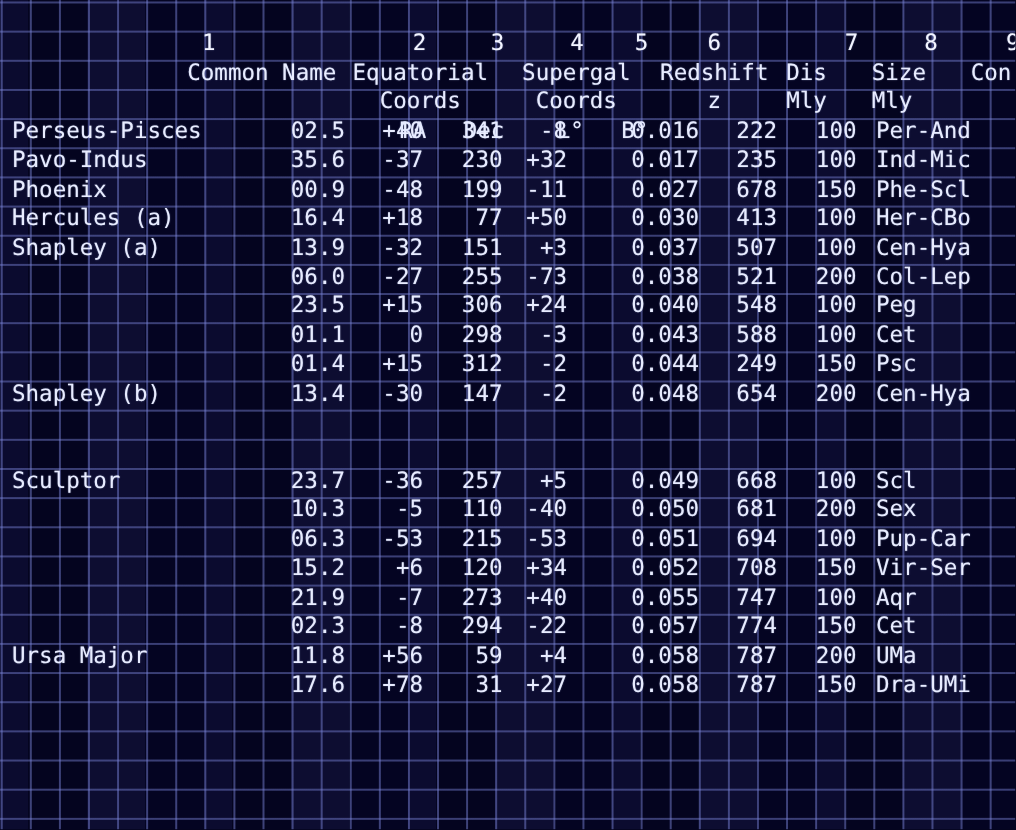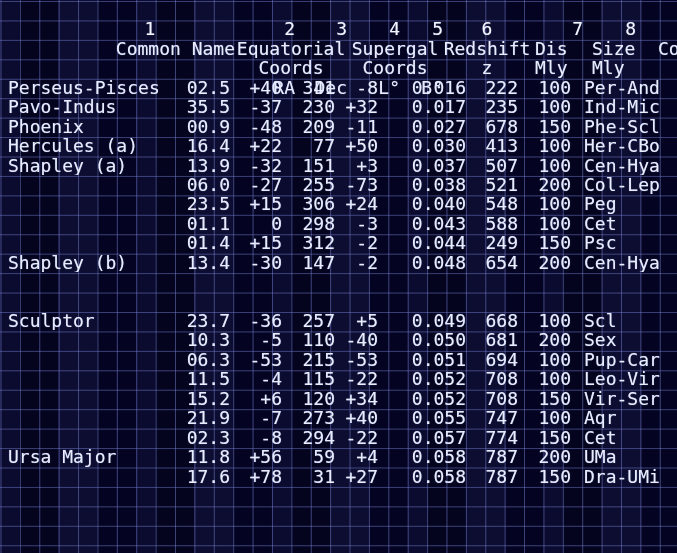--- a/index.html
+++ b/index.html
@@ -38,21 +38,21 @@
   }
   #sheet {
     position: relative;
     z-index: 2;
     padding: 0;
   }
   .row {
     height: 19.45px;
     line-height: 19.45px;
     white-space: pre;
-    font-size: 18px;
+    font-size: 15px;
     letter-spacing: 0px;
     color: #e8ecff;
     text-shadow: 0 0 1px rgba(200,215,255,0.55);
   }
   .row.headnum { color: #f2f4ff; }
   
   .cell {
     display: inline-block;
     white-space: pre;
     vertical-align: top;
@@ -90,35 +90,34 @@
     <div class="row hdr">
       <span class="cell c-name"></span><span class="cell c-ra" style="width:112px;text-align:center">Coords</span><span class="cell c-l" style="width:96px;text-align:center">Coords</span><span class="cell c-z" style="text-align:center">z</span><span class="cell c-dis" style="text-align:left;padding-left:4px">Mly</span><span class="cell c-size" style="text-align:left;padding-left:5px">Mly</span><span class="cell c-con"></span>
     </div>
 
     <div class="row hdr">
       <span class="cell c-name"></span><span class="cell c-ra">RA</span><span class="cell c-dec">Dec</span><span class="cell c-l">L°</span><span class="cell c-b">B°</span><span class="cell c-z"></span><span class="cell c-dis"></span><span class="cell c-size"></span><span class="cell c-con"></span>
     </div>
 
     <div id="rows-container">
         <div class="row"><span class="cell c-name">Perseus-Pisces</span><span class="cell c-ra">02.5</span><span class="cell c-dec">+40</span><span class="cell c-l">341</span><span class="cell c-b">-8</span><span class="cell c-z">0.016</span><span class="cell c-dis">222</span><span class="cell c-size">100</span><span class="cell c-con">Per-And</span></div>
-        <div class="row"><span class="cell c-name">Pavo-Indus</span><span class="cell c-ra">35.5</span><span class="cell c-dec">-37</span><span class="cell c-l">230</span><span class="cell c-b">+32</span><span class="cell c-z">0.017</span><span class="cell c-dis">235</span><span class="cell c-size">100</span><span class="cell c-con">Ind-Mic</span></div>
-        <div class="row"><span class="cell c-name">Phoenix</span><span class="cell c-ra">00.9</span><span class="cell c-dec">-48</span><span class="cell c-l">209</span><span class="cell c-b">-11</span><span class="cell c-z">0.027</span><span class="cell c-dis">678</span><span class="cell c-size">150</span><span class="cell c-con">Phe-Scl</span></div>
-        <div class="row"><span class="cell c-name">Hercules (a)</span><span class="cell c-ra">16.4</span><span class="cell c-dec">+22</span><span class="cell c-l">77</span><span class="cell c-b">+50</span><span class="cell c-z">0.030</span><span class="cell c-dis">413</span><span class="cell c-size">100</span><span class="cell c-con">Her-CBo</span></div>
+        <div class="row"><span class="cell c-name">Pavo-Indus</span><span class="cell c-ra">35.6</span><span class="cell c-dec">-37</span><span class="cell c-l">230</span><span class="cell c-b">+32</span><span class="cell c-z">0.017</span><span class="cell c-dis">235</span><span class="cell c-size">100</span><span class="cell c-con">Ind-Mic</span></div>
+        <div class="row"><span class="cell c-name">Phoenix</span><span class="cell c-ra">00.9</span><span class="cell c-dec">-48</span><span class="cell c-l">199</span><span class="cell c-b">-11</span><span class="cell c-z">0.027</span><span class="cell c-dis">678</span><span class="cell c-size">150</span><span class="cell c-con">Phe-Scl</span></div>
+        <div class="row"><span class="cell c-name">Hercules (a)</span><span class="cell c-ra">16.4</span><span class="cell c-dec">+18</span><span class="cell c-l">77</span><span class="cell c-b">+50</span><span class="cell c-z">0.030</span><span class="cell c-dis">413</span><span class="cell c-size">100</span><span class="cell c-con">Her-CBo</span></div>
         <div class="row"><span class="cell c-name">Shapley (a)</span><span class="cell c-ra">13.9</span><span class="cell c-dec">-32</span><span class="cell c-l">151</span><span class="cell c-b">+3</span><span class="cell c-z">0.037</span><span class="cell c-dis">507</span><span class="cell c-size">100</span><span class="cell c-con">Cen-Hya</span></div>
         <div class="row"><span class="cell c-name"></span><span class="cell c-ra">06.0</span><span class="cell c-dec">-27</span><span class="cell c-l">255</span><span class="cell c-b">-73</span><span class="cell c-z">0.038</span><span class="cell c-dis">521</span><span class="cell c-size">200</span><span class="cell c-con">Col-Lep</span></div>
         <div class="row"><span class="cell c-name"></span><span class="cell c-ra">23.5</span><span class="cell c-dec">+15</span><span class="cell c-l">306</span><span class="cell c-b">+24</span><span class="cell c-z">0.040</span><span class="cell c-dis">548</span><span class="cell c-size">100</span><span class="cell c-con">Peg</span></div>
         <div class="row"><span class="cell c-name"></span><span class="cell c-ra">01.1</span><span class="cell c-dec">0</span><span class="cell c-l">298</span><span class="cell c-b">-3</span><span class="cell c-z">0.043</span><span class="cell c-dis">588</span><span class="cell c-size">100</span><span class="cell c-con">Cet</span></div>
         <div class="row"><span class="cell c-name"></span><span class="cell c-ra">01.4</span><span class="cell c-dec">+15</span><span class="cell c-l">312</span><span class="cell c-b">-2</span><span class="cell c-z">0.044</span><span class="cell c-dis">249</span><span class="cell c-size">150</span><span class="cell c-con">Psc</span></div>
         <div class="row"><span class="cell c-name">Shapley (b)</span><span class="cell c-ra">13.4</span><span class="cell c-dec">-30</span><span class="cell c-l">147</span><span class="cell c-b">-2</span><span class="cell c-z">0.048</span><span class="cell c-dis">654</span><span class="cell c-size">200</span><span class="cell c-con">Cen-Hya</span></div>
         <div class="row"><span class="cell c-name"></span><span class="cell c-ra"></span><span class="cell c-dec"></span><span class="cell c-l"></span><span class="cell c-b"></span><span class="cell c-z"></span><span class="cell c-dis"></span><span class="cell c-size"></span><span class="cell c-con"></span></div>
         <div class="row"><span class="cell c-name"></span><span class="cell c-ra"></span><span class="cell c-dec"></span><span class="cell c-l"></span><span class="cell c-b"></span><span class="cell c-z"></span><span class="cell c-dis"></span><span class="cell c-size"></span><span class="cell c-con"></span></div>
         <div class="row"><span class="cell c-name">Sculptor</span><span class="cell c-ra">23.7</span><span class="cell c-dec">-36</span><span class="cell c-l">257</span><span class="cell c-b">+5</span><span class="cell c-z">0.049</span><span class="cell c-dis">668</span><span class="cell c-size">100</span><span class="cell c-con">Scl</span></div>
         <div class="row"><span class="cell c-name"></span><span class="cell c-ra">10.3</span><span class="cell c-dec">-5</span><span class="cell c-l">110</span><span class="cell c-b">-40</span><span class="cell c-z">0.050</span><span class="cell c-dis">681</span><span class="cell c-size">200</span><span class="cell c-con">Sex</span></div>
         <div class="row"><span class="cell c-name"></span><span class="cell c-ra">06.3</span><span class="cell c-dec">-53</span><span class="cell c-l">215</span><span class="cell c-b">-53</span><span class="cell c-z">0.051</span><span class="cell c-dis">694</span><span class="cell c-size">100</span><span class="cell c-con">Pup-Car</span></div>
-        <div class="row"><span class="cell c-name"></span><span class="cell c-ra">11.5</span><span class="cell c-dec">-4</span><span class="cell c-l">115</span><span class="cell c-b">-22</span><span class="cell c-z">0.052</span><span class="cell c-dis">708</span><span class="cell c-size">100</span><span class="cell c-con">Leo-Vir</span></div>
         <div class="row"><span class="cell c-name"></span><span class="cell c-ra">15.2</span><span class="cell c-dec">+6</span><span class="cell c-l">120</span><span class="cell c-b">+34</span><span class="cell c-z">0.052</span><span class="cell c-dis">708</span><span class="cell c-size">150</span><span class="cell c-con">Vir-Ser</span></div>
         <div class="row"><span class="cell c-name"></span><span class="cell c-ra">21.9</span><span class="cell c-dec">-7</span><span class="cell c-l">273</span><span class="cell c-b">+40</span><span class="cell c-z">0.055</span><span class="cell c-dis">747</span><span class="cell c-size">100</span><span class="cell c-con">Aqr</span></div>
         <div class="row"><span class="cell c-name"></span><span class="cell c-ra">02.3</span><span class="cell c-dec">-8</span><span class="cell c-l">294</span><span class="cell c-b">-22</span><span class="cell c-z">0.057</span><span class="cell c-dis">774</span><span class="cell c-size">150</span><span class="cell c-con">Cet</span></div>
         <div class="row"><span class="cell c-name">Ursa Major</span><span class="cell c-ra">11.8</span><span class="cell c-dec">+56</span><span class="cell c-l">59</span><span class="cell c-b">+4</span><span class="cell c-z">0.058</span><span class="cell c-dis">787</span><span class="cell c-size">200</span><span class="cell c-con">UMa</span></div>
         <div class="row"><span class="cell c-name"></span><span class="cell c-ra">17.6</span><span class="cell c-dec">+78</span><span class="cell c-l">31</span><span class="cell c-b">+27</span><span class="cell c-z">0.058</span><span class="cell c-dis">787</span><span class="cell c-size">150</span><span class="cell c-con">Dra-UMi</span></div>
       </div>
   </div>
 </div>
 
 </body></html>

